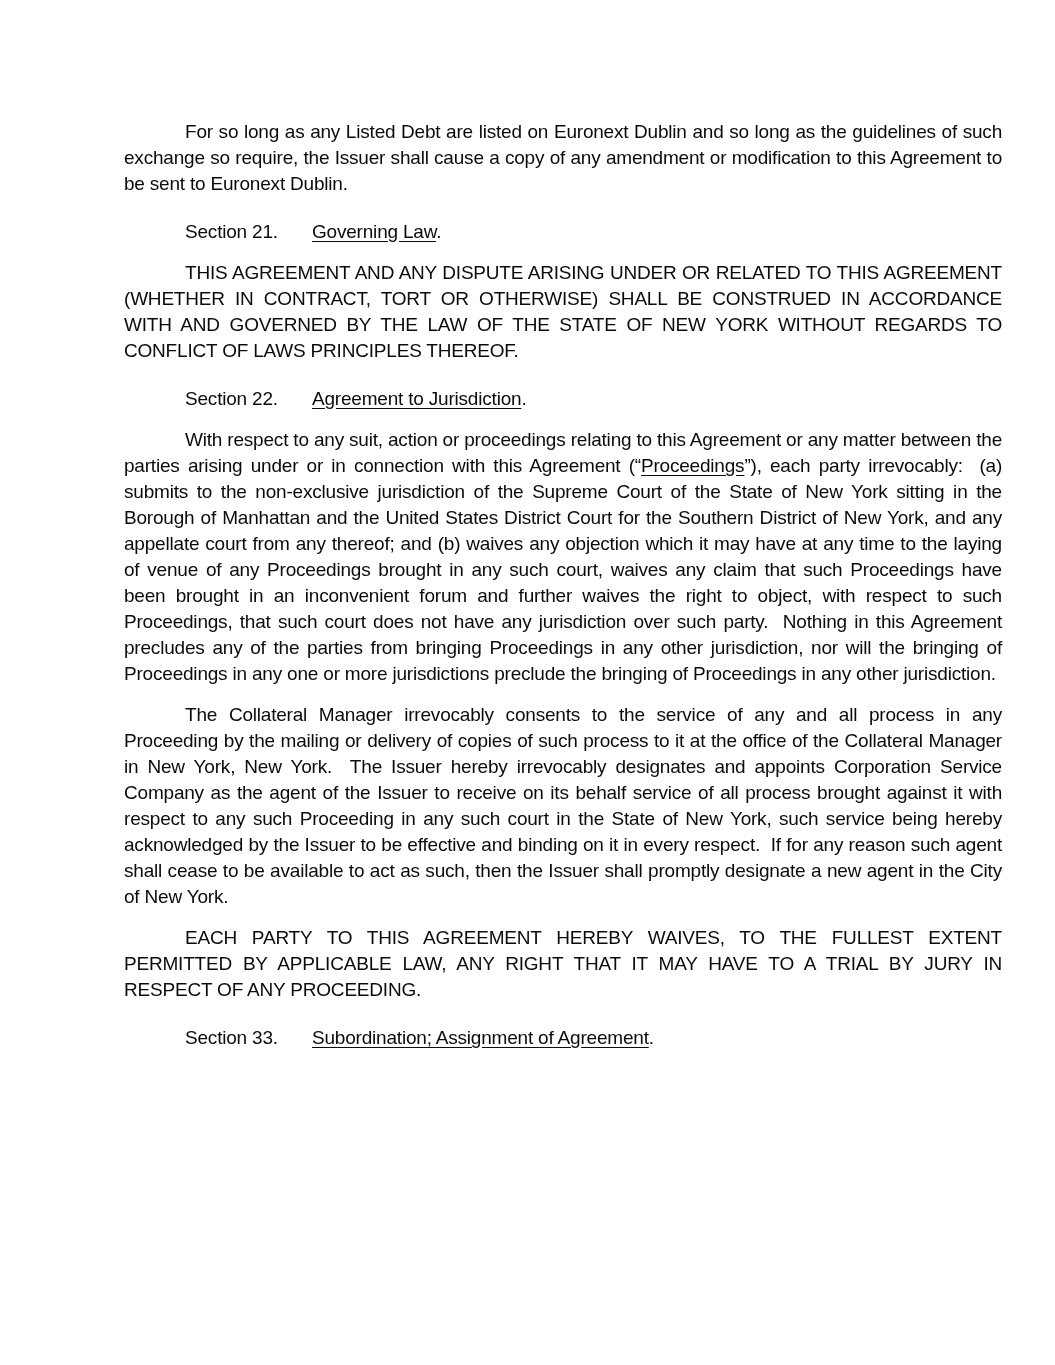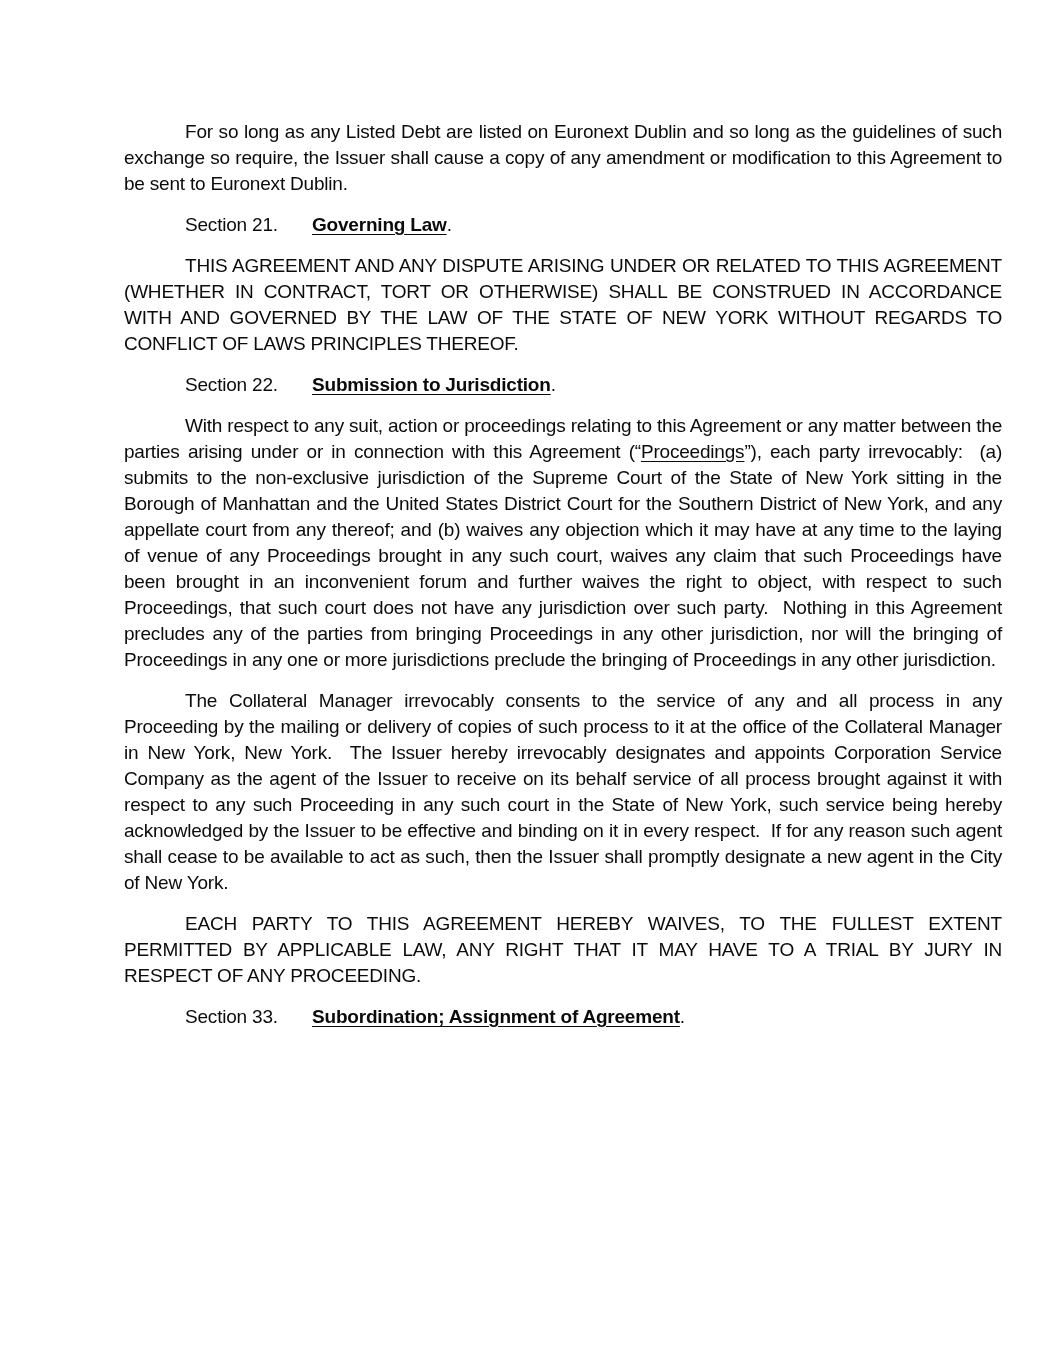--- a/index.html
+++ b/index.html
@@ -31,43 +31,43 @@
     white-space: pre-wrap;
   }
   .heading {
     margin: 0 0 15px 0;
     padding-left: 61px;
     white-space: nowrap;
   }
   .sec-num {
     display: inline-block;
     width: 127px;
+    margin-top: 7px;
   }
   .sec-title {
     text-decoration: underline;
     text-underline-offset: 3px;
-    font-weight: bold;
   }
   .term-underline {
     text-decoration: underline;
     text-underline-offset: 3px;
   }
 </style>
 </head>
 <body>
 
 <div class="page">
 
   <p class="para">For so long as any Listed Debt are listed on Euronext Dublin and so long as the guidelines of such exchange so require, the Issuer shall cause a copy of any amendment or modification to this Agreement to be sent to Euronext Dublin.</p>
 
   <div class="heading"><span class="sec-num">Section 21.</span><span class="sec-title">Governing Law</span><span>.</span></div>
 
   <p class="para">THIS AGREEMENT AND ANY DISPUTE ARISING UNDER OR RELATED TO THIS AGREEMENT (WHETHER IN CONTRACT, TORT OR OTHERWISE) SHALL BE CONSTRUED IN ACCORDANCE WITH AND GOVERNED BY THE LAW OF THE STATE OF NEW YORK WITHOUT REGARDS TO CONFLICT OF LAWS PRINCIPLES THEREOF.</p>
 
-  <div class="heading"><span class="sec-num">Section 22.</span><span class="sec-title">Submission to Jurisdiction</span><span>.</span></div>
+  <div class="heading"><span class="sec-num">Section 22.</span><span class="sec-title">Agreement to Jurisdiction</span><span>.</span></div>
 
   <p class="para"><span>With respect to any suit, action or proceedings relating to this Agreement or any matter between the parties arising under or in connection with this Agreement (“</span><span class="term-underline">Proceedings</span><span>”), each party irrevocably:  (a) submits to the non-exclusive jurisdiction of the Supreme Court of the State of New York sitting in the Borough of Manhattan and the United States District Court for the Southern District of New York, and any appellate court from any thereof; and (b) waives any objection which it may have at any time to the laying of venue of any Proceedings brought in any such court, waives any claim that such Proceedings have been brought in an inconvenient forum and further waives the right to object, with respect to such Proceedings, that such court does not have any jurisdiction over such party.  Nothing in this Agreement precludes any of the parties from bringing Proceedings in any other jurisdiction, nor will the bringing of Proceedings in any one or more jurisdictions preclude the bringing of Proceedings in any other jurisdiction.</span></p>
 
   <p class="para">The Collateral Manager irrevocably consents to the service of any and all process in any Proceeding by the mailing or delivery of copies of such process to it at the office of the Collateral Manager in New York, New York.  The Issuer hereby irrevocably designates and appoints Corporation Service Company as the agent of the Issuer to receive on its behalf service of all process brought against it with respect to any such Proceeding in any such court in the State of New York, such service being hereby acknowledged by the Issuer to be effective and binding on it in every respect.  If for any reason such agent shall cease to be available to act as such, then the Issuer shall promptly designate a new agent in the City of New York.</p>
 
 
   <p class="para">EACH PARTY TO THIS AGREEMENT HEREBY WAIVES, TO THE FULLEST EXTENT PERMITTED BY APPLICABLE LAW, ANY RIGHT THAT IT MAY HAVE TO A TRIAL BY JURY IN RESPECT OF ANY PROCEEDING.</p>
 
 
 

